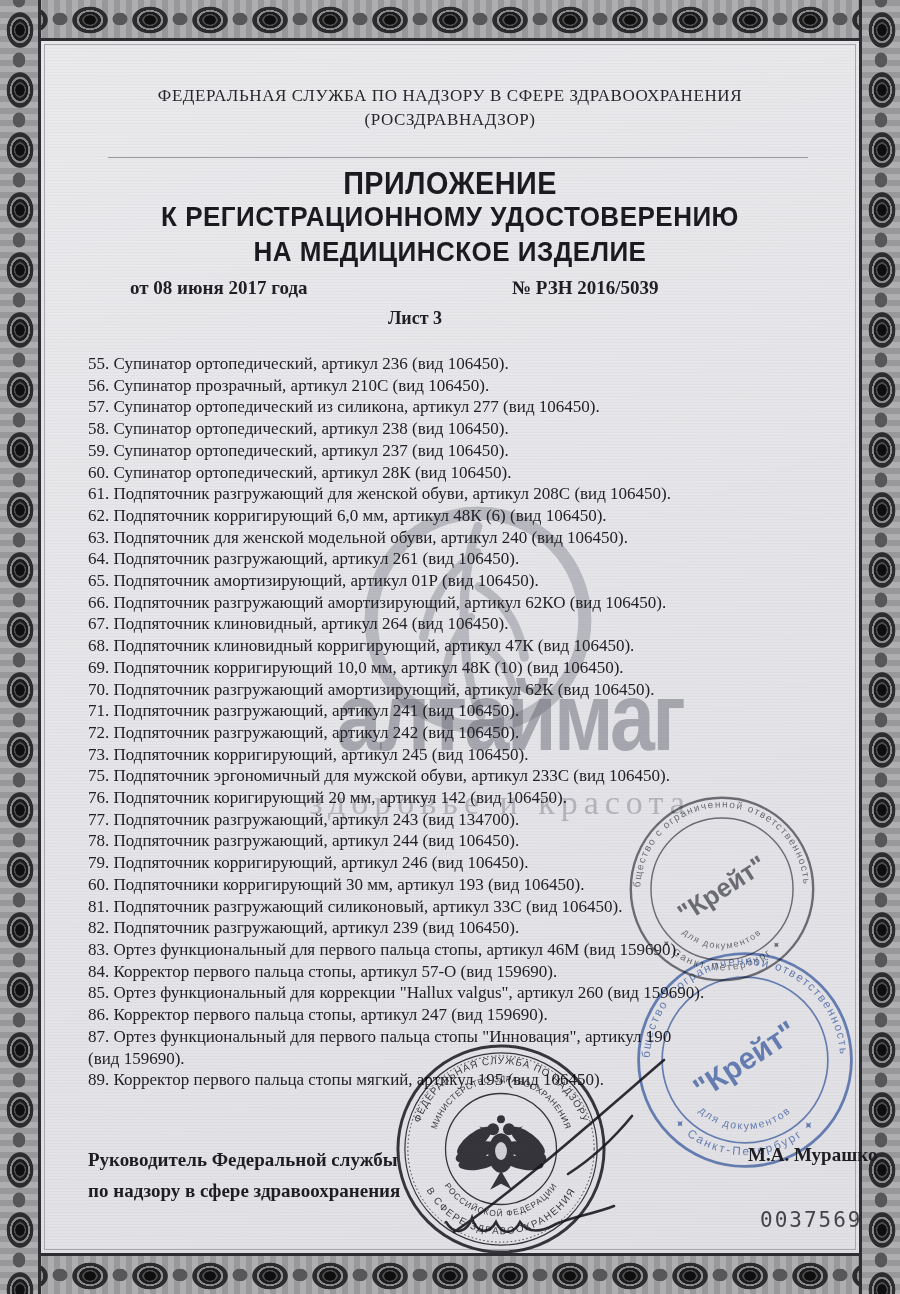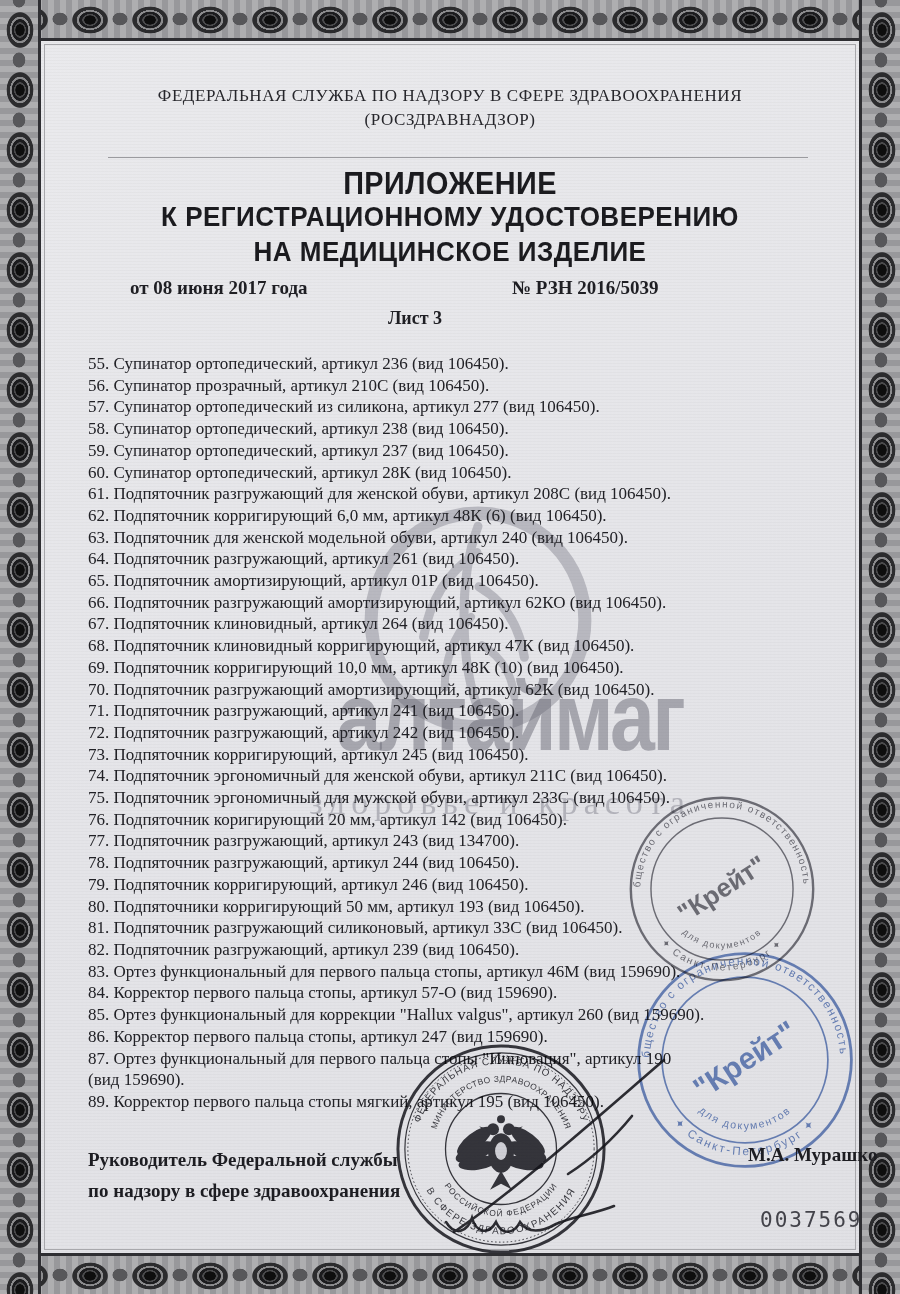--- a/index.html
+++ b/index.html
@@ -111,27 +111,26 @@
       <div class="item">64. Подпяточник разгружающий, артикул 261 (вид 106450).</div>
       <div class="item">65. Подпяточник амортизирующий, артикул 01Р (вид 106450).</div>
       <div class="item">66. Подпяточник разгружающий амортизирующий, артикул 62КО (вид 106450).</div>
       <div class="item">67. Подпяточник клиновидный, артикул 264 (вид 106450).</div>
       <div class="item">68. Подпяточник клиновидный корригирующий, артикул 47К (вид 106450).</div>
       <div class="item">69. Подпяточник корригирующий 10,0 мм, артикул 48К (10) (вид 106450).</div>
       <div class="item">70. Подпяточник разгружающий амортизирующий, артикул 62К (вид 106450).</div>
       <div class="item">71. Подпяточник разгружающий, артикул 241 (вид 106450).</div>
       <div class="item">72. Подпяточник разгружающий, артикул 242 (вид 106450).</div>
       <div class="item">73. Подпяточник корригирующий, артикул 245 (вид 106450).</div>
-      <div class="item">74. Подпяточник эргономичный для женской обуви, артикул 211С (вид 106450).</div>
       <div class="item">75. Подпяточник эргономичный для мужской обуви, артикул 233С (вид 106450).</div>
       <div class="item">76. Подпяточник коригирующий 20 мм, артикул 142 (вид 106450).</div>
       <div class="item">77. Подпяточник разгружающий, артикул 243 (вид 134700).</div>
       <div class="item">78. Подпяточник разгружающий, артикул 244 (вид 106450).</div>
       <div class="item">79. Подпяточник корригирующий, артикул 246 (вид 106450).</div>
-      <div class="item">80. Подпяточники корригирующий 50 мм, артикул 193 (вид 106450).</div>
+      <div class="item">60. Подпяточники корригирующий 30 мм, артикул 193 (вид 106450).</div>
       <div class="item">81. Подпяточник разгружающий силиконовый, артикул 33С (вид 106450).</div>
       <div class="item">82. Подпяточник разгружающий, артикул 239 (вид 106450).</div>
       <div class="item">83. Ортез функциональный для первого пальца стопы, артикул 46М (вид 159690).</div>
       <div class="item">84. Корректор первого пальца стопы, артикул 57-О (вид 159690).</div>
       <div class="item">85. Ортез функциональный для коррекции "Hallux valgus", артикул 260 (вид 159690).</div>
       <div class="item">86. Корректор первого пальца стопы, артикул 247 (вид 159690).</div>
       <div class="item">87. Ортез функциональный для первого пальца стопы "Инновация", артикул 190
 (вид 159690).</div>
       <div class="item">89. Корректор первого пальца стопы мягкий, артикул 195 (вид 106450).</div>
     </div>

